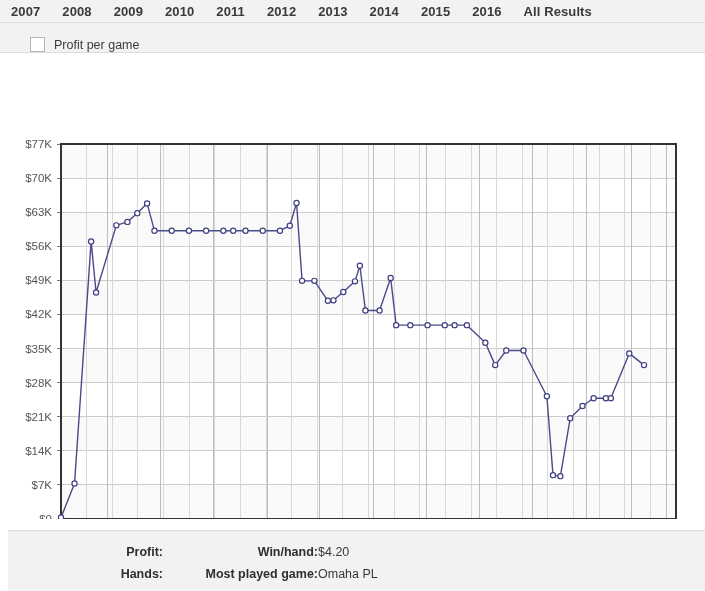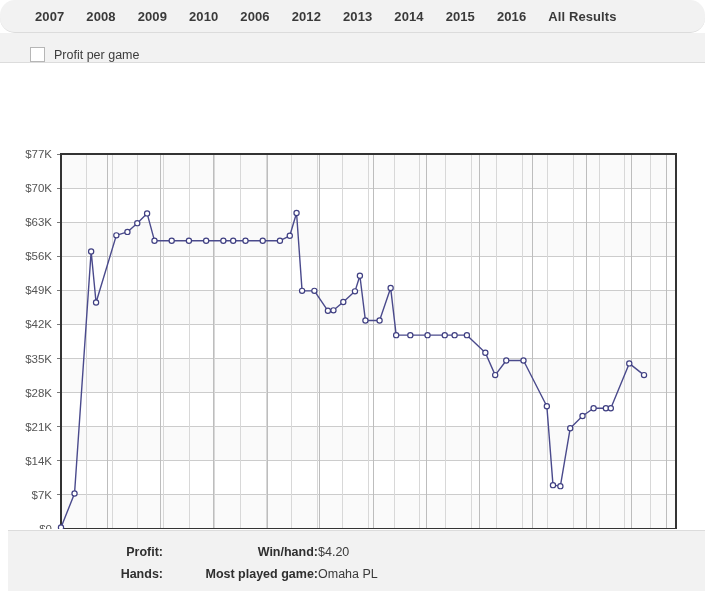--- a/index.html
+++ b/index.html
@@ -13,28 +13,27 @@
   }
   .panel{
     position:relative;
     width:705px;height:591px;
     box-sizing:border-box;
     background:#ffffff;
   }
   
   .tabbar{
     position:relative;
-    height:33px;
+    height:23px;
     background:#f2f2f2;
     border-bottom:1px solid #dcdcdc;
     display:flex;
     align-items:stretch;
-    padding-left:24px;
-    box-sizing:border-box;
-    border-radius:15px;
+    padding-left:0;
+    box-sizing:border-box;
   }
   .tab{
     display:flex;align-items:center;justify-content:center;
     padding:0 11px;
     font-size:13px;
     font-weight:bold;
     color:#3a3a3a;
     cursor:pointer;
     white-space:nowrap;
     letter-spacing:.1px;
@@ -92,21 +91,21 @@
 </head>
 <body>
 
 <div class="panel">
 
   <div class="tabbar" id="tabbar">
       <div class="tab">2007</div>
       <div class="tab">2008</div>
       <div class="tab">2009</div>
       <div class="tab">2010</div>
-      <div class="tab">2006</div>
+      <div class="tab">2011</div>
       <div class="tab">2012</div>
       <div class="tab">2013</div>
       <div class="tab">2014</div>
       <div class="tab">2015</div>
       <div class="tab">2016</div>
       <div class="tab">All Results</div>
     </div>
 
   <div class="optrow">
     <span class="cbx"></span>

